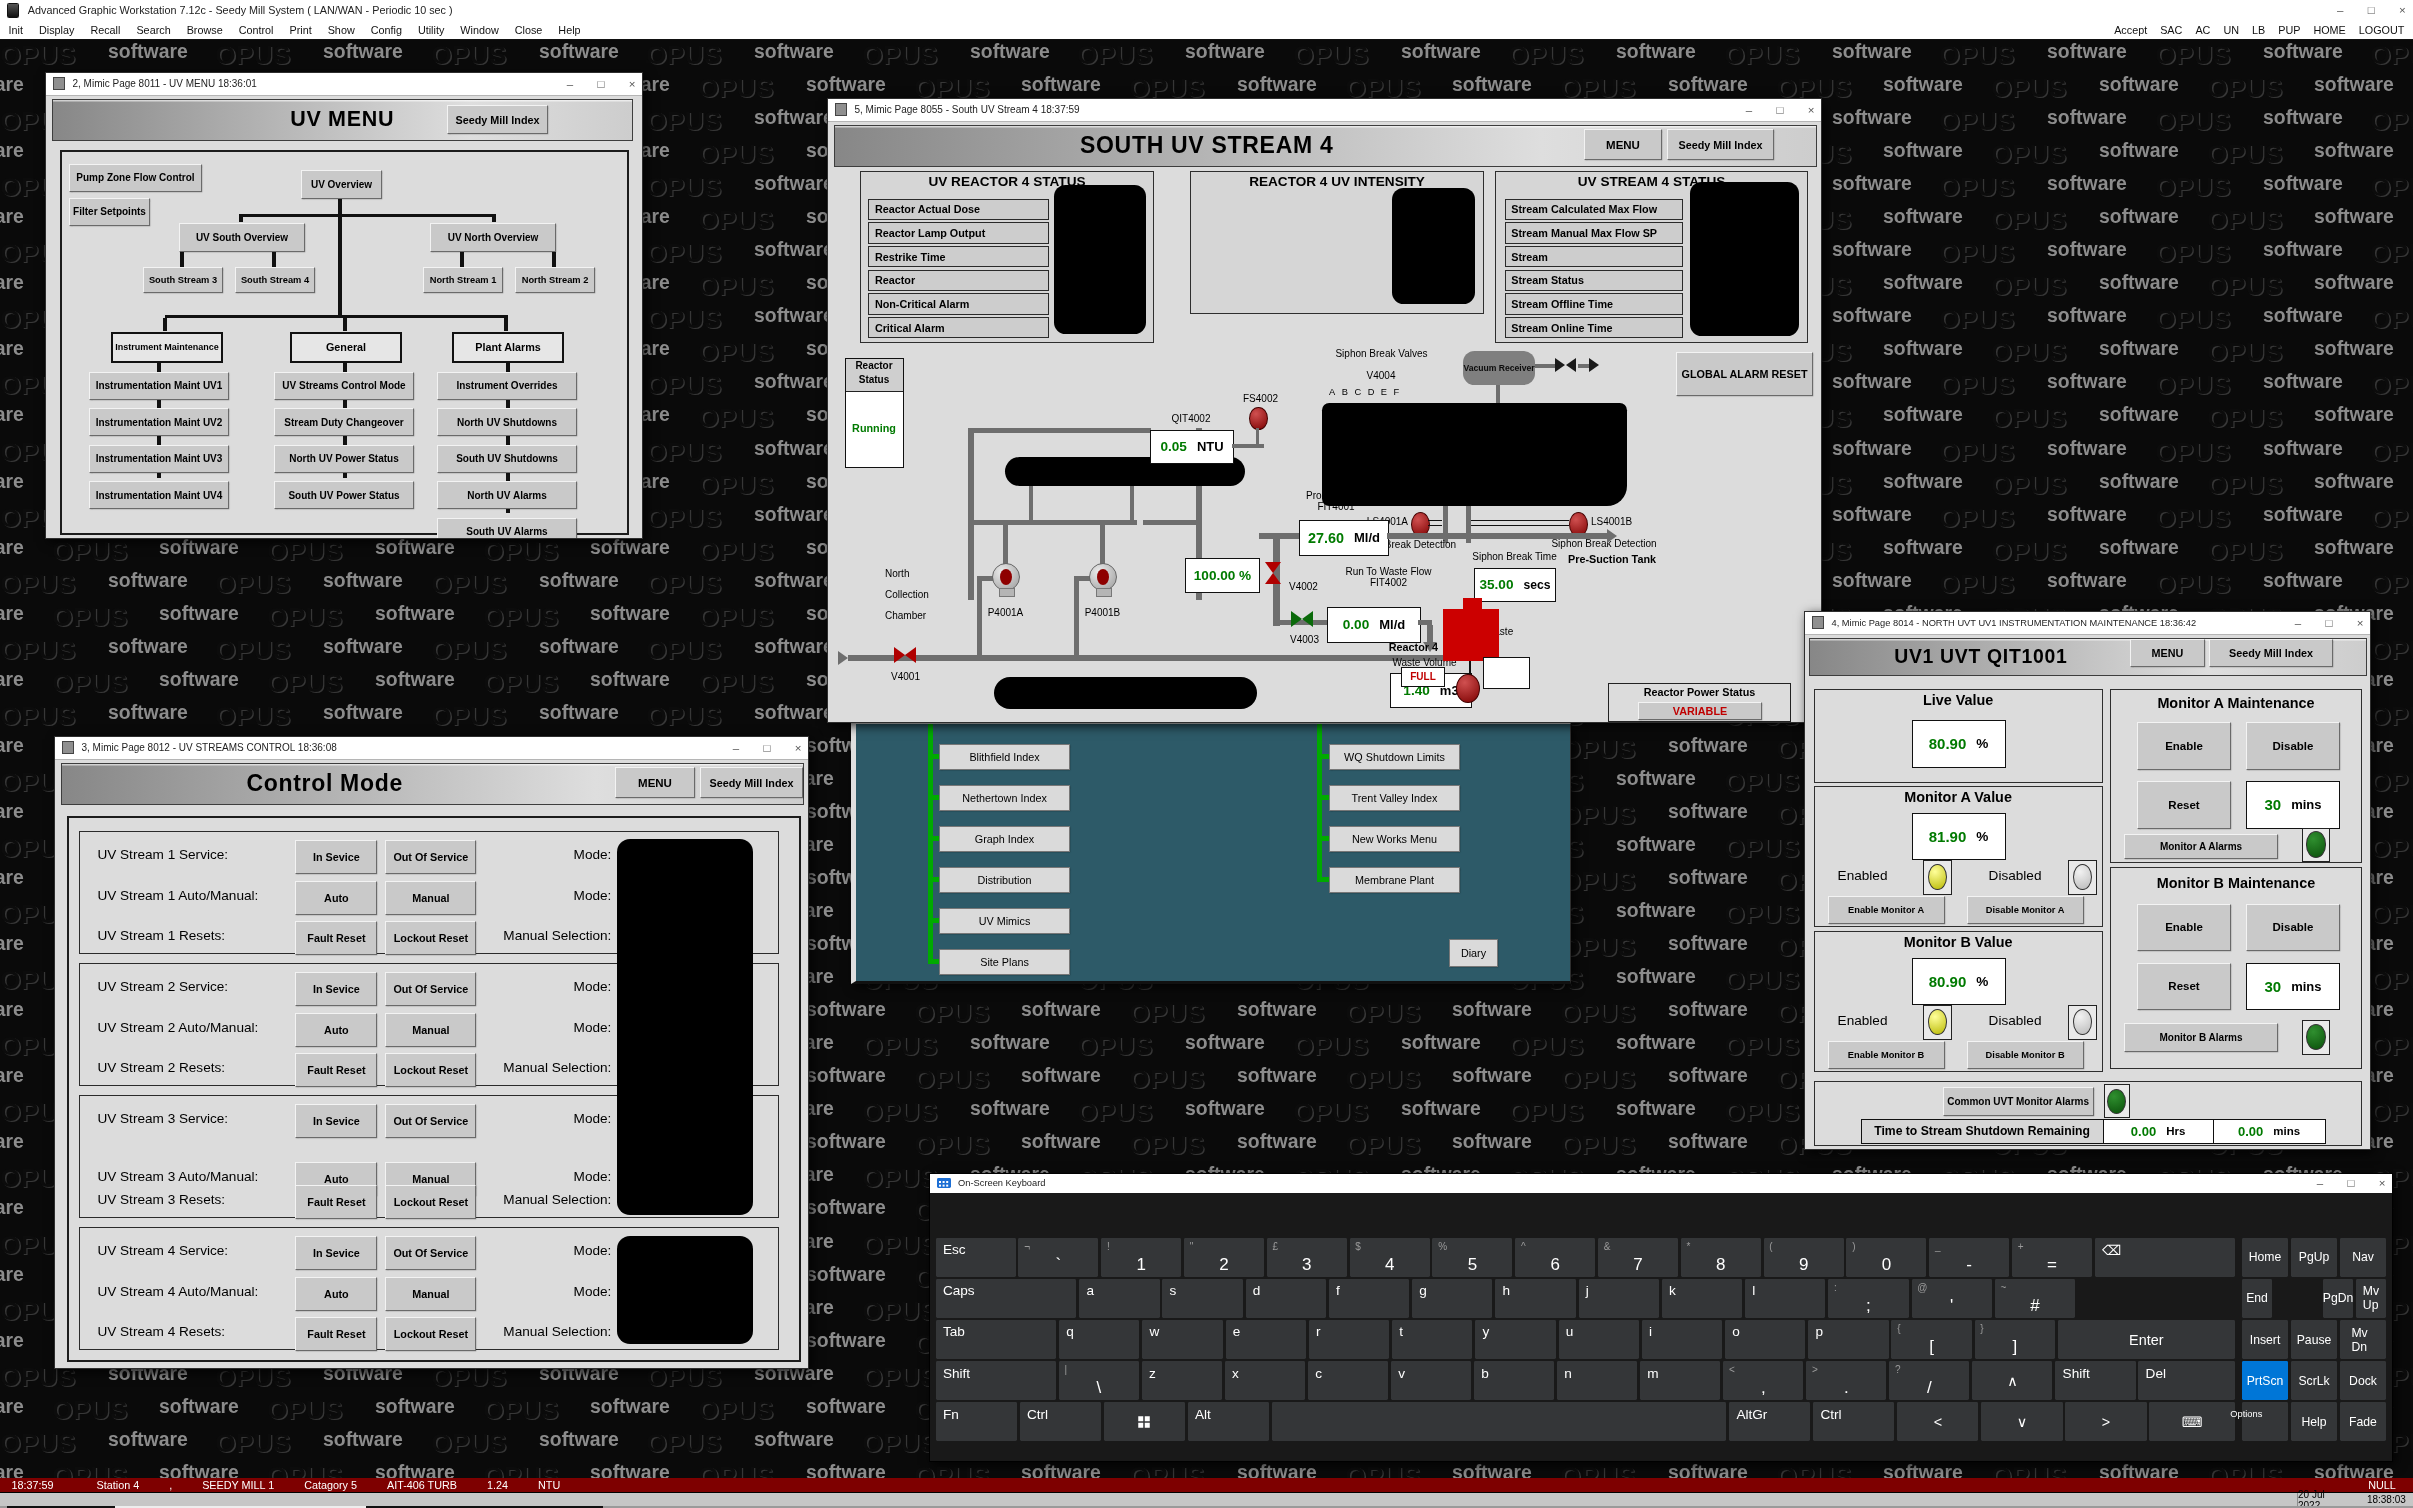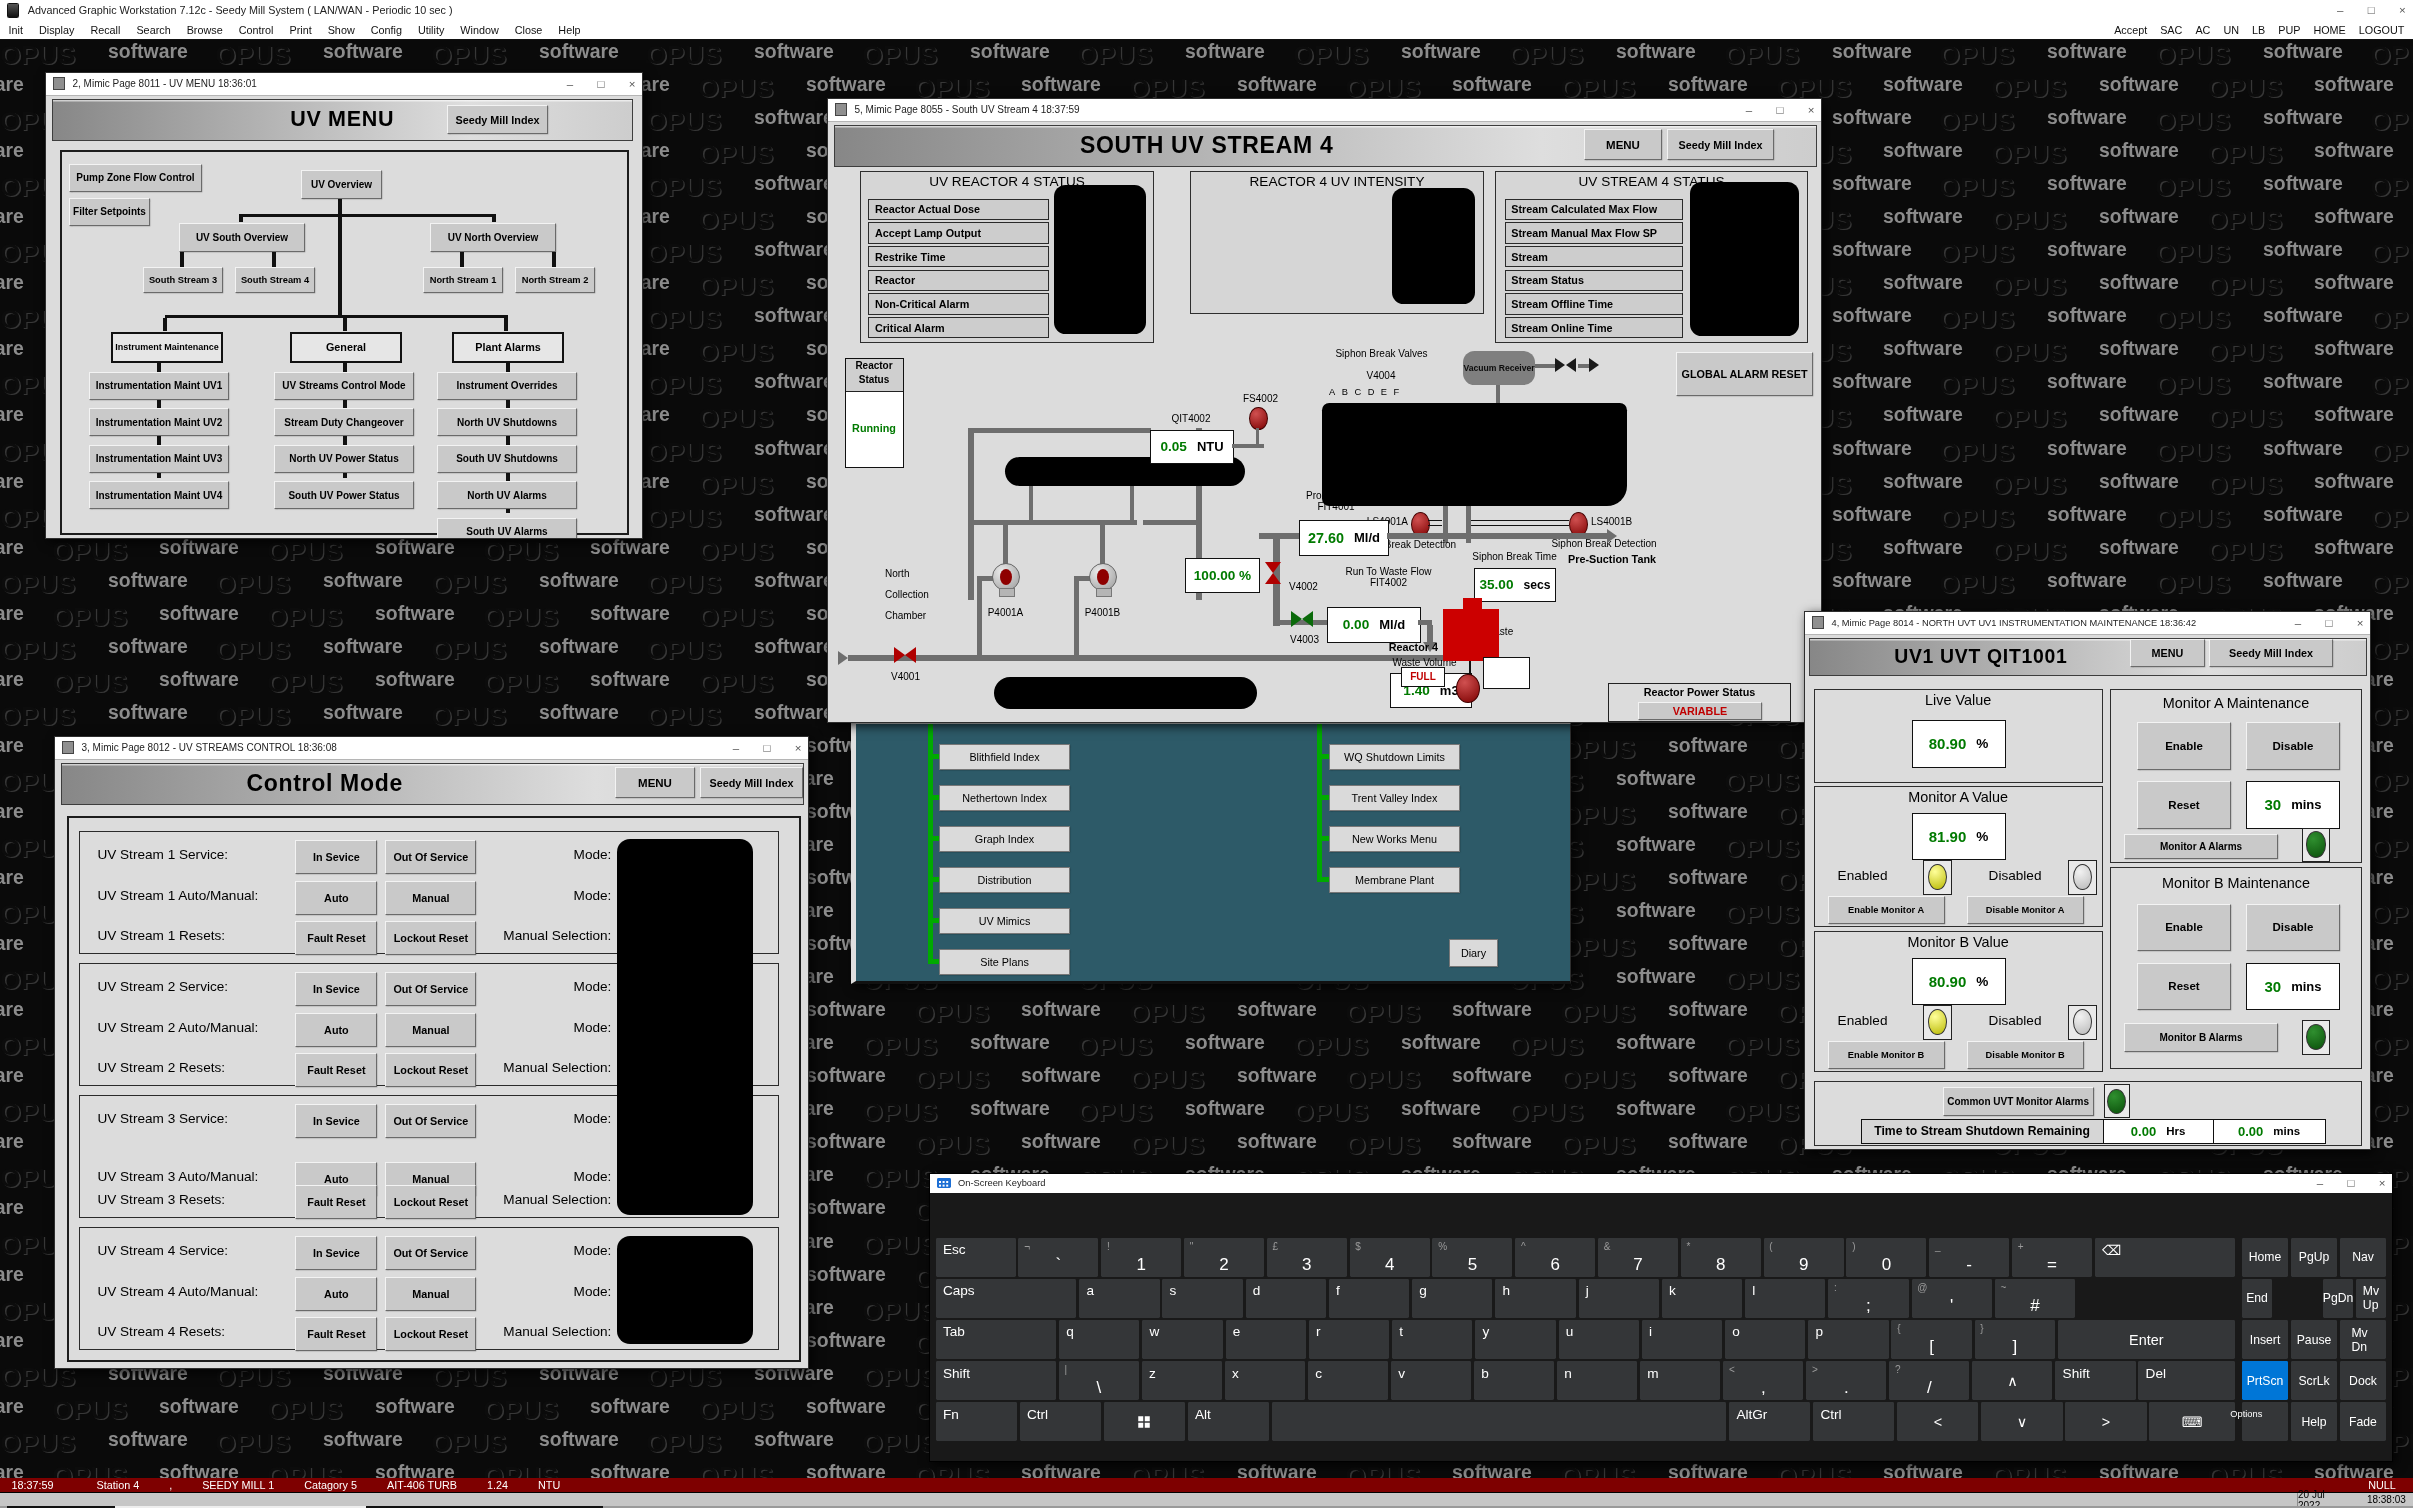--- a/index.html
+++ b/index.html
@@ -30,21 +30,21 @@
   .content{position:absolute;left:0;right:0;top:21.5px;bottom:0;overflow:hidden}
   .hmihead{position:absolute;background:linear-gradient(90deg,#878787,#dedede 72%,#cdcdcd);
            border:1.4px solid #3d3d3d;box-shadow:inset 0 1.4px 0 #ffffff99;display:flex;align-items:center;justify-content:center}
   .ht{font-weight:bold;letter-spacing:0.7px;white-space:nowrap}
   .btn3d{position:absolute;background:#c9c9c9;border:1.4px solid;border-color:#f3f3f3 #6a6a6a #6a6a6a #f3f3f3;
          box-shadow:1.4px 1.4px 1.4px #00000077;display:flex;align-items:center;justify-content:center;
          text-align:center;font-weight:bold;white-space:nowrap;cursor:default}
   .flowbtn{position:relative;height:26px;font-size:10px;margin-bottom:8.6px}
   .whitebox{background:#fff;border:1.4px solid #111}
   .panel{position:absolute;background:#d6d6d6;border:1.4px solid #2e2e2e}
-  .ptitle{position:absolute;top:2.9px;left:0;right:0;text-align:center;font-weight:normal;font-size:13.6px}
+  .ptitle{position:absolute;top:2.9px;left:0;right:0;text-align:center;font-weight:bold;font-size:13.6px}
   .prow{height:21.5px;margin-bottom:2.2px;background:#cdcdcd;border:1.4px solid #2a2a2a;font-weight:bold;font-size:10.8px;
         display:flex;align-items:center;padding-left:5.7px;box-sizing:border-box}
   .redact{position:absolute;background:#000;border-radius:11.5px}
   .p{position:absolute;background:#6e6e6e}
   .cline{position:absolute;background:#111}
   .gline{position:absolute;background:#00aa00}
   .vbox{position:absolute;background:#fff;border:1.4px solid #111;display:flex;align-items:center;
         justify-content:center;gap:10px;font-weight:bold}
   .gv{color:#007a00}
   .lbl{position:absolute;font-size:10px;white-space:nowrap}
@@ -1276,21 +1276,21 @@
     <div class="hmihead" style="left:5.7px;top:4.3px;width:981px;height:40px">
       <span class="ht" style="font-size:23px;margin-right:237px">SOUTH UV STREAM 4</span>
     </div>
     <div class="btn3d" style="left:756px;top:8.6px;width:76px;height:29px;font-size:11.5px">MENU</div>
     <div class="btn3d" style="left:839px;top:8.6px;width:105px;height:29px;font-size:10.8px">Seedy Mill Index</div>
 
     <div class="panel" style="left:32px;top:50px;width:292px;height:170px">
       <div class="ptitle">UV REACTOR 4 STATUS</div>
       <div id="p1rows" style="position:absolute;left:7.2px;top:27px;width:181px">
           <div class="prow">Reactor Actual Dose</div>
-          <div class="prow">Accept Lamp Output</div>
+          <div class="prow">Reactor Lamp Output</div>
           <div class="prow">Restrike Time</div>
           <div class="prow">Reactor</div>
           <div class="prow">Non-Critical Alarm</div>
           <div class="prow">Critical Alarm</div>
         </div>
       <div class="redact" style="left:193px;top:13px;width:92px;height:149px"></div>
     </div>
     <div class="panel" style="left:362px;top:50px;width:292px;height:141px">
       <div class="ptitle">REACTOR 4 UV INTENSITY</div>
       <div class="redact" style="left:201px;top:16px;width:83px;height:116px"></div>

